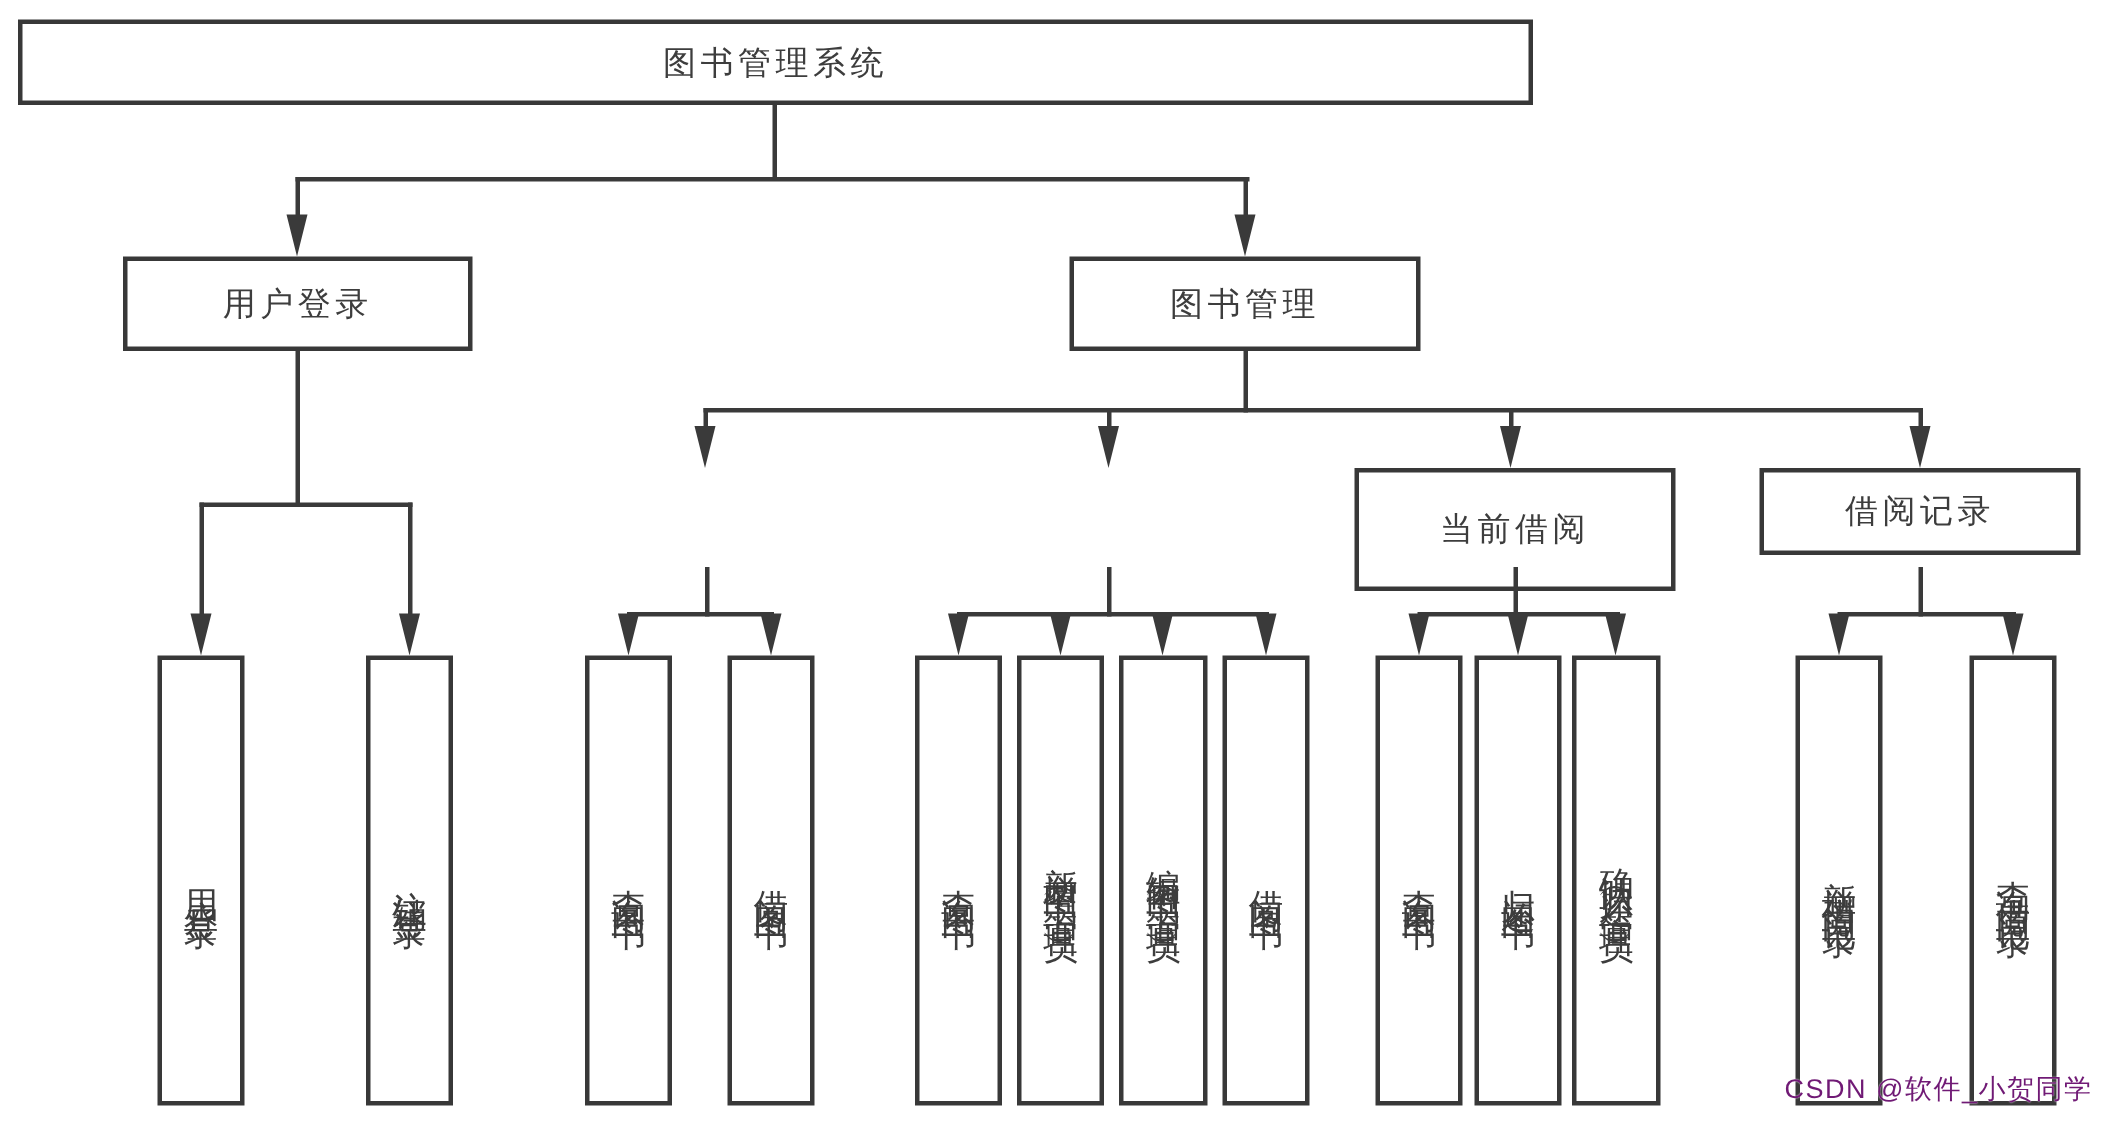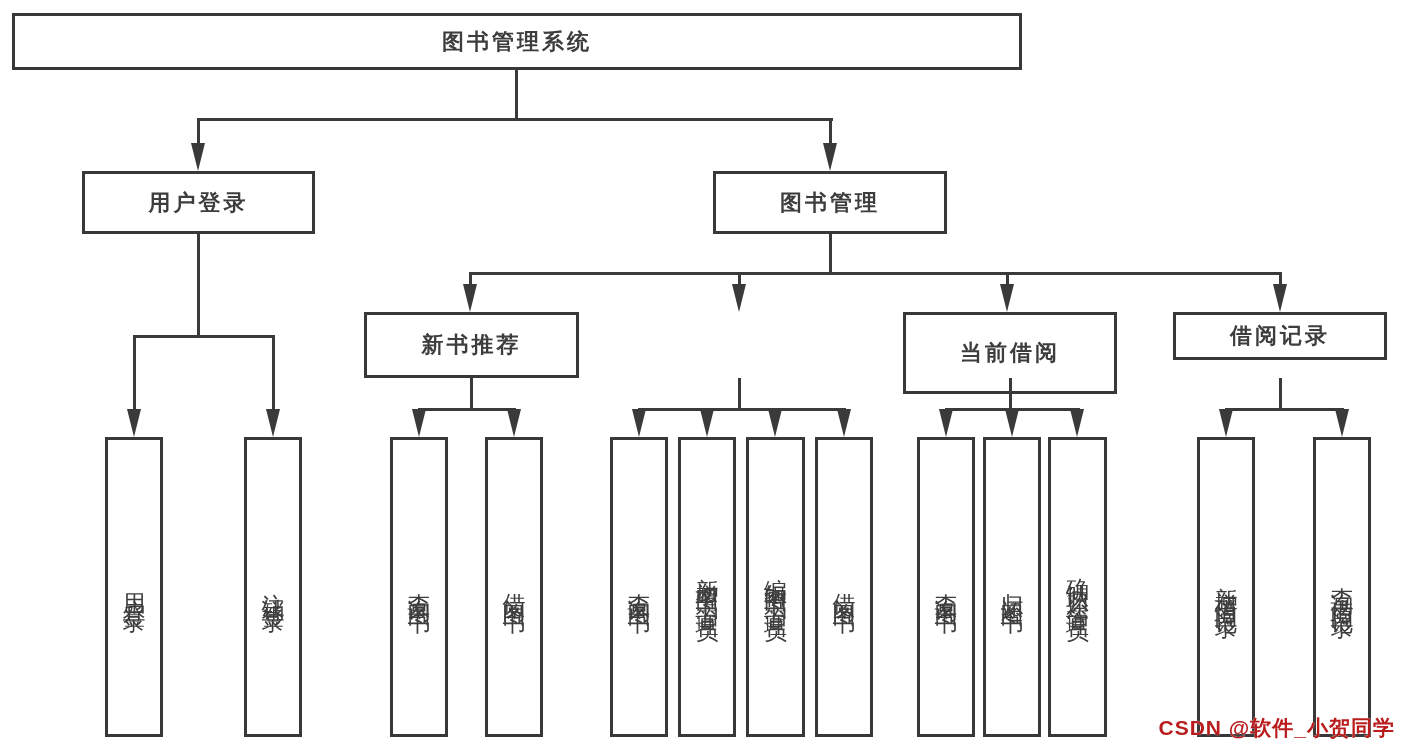--- a/index.html
+++ b/index.html
@@ -21,21 +21,20 @@
     display: flex;
     align-items: center;
     justify-content: center;
     color: #3d3d3d;
   }
   .hlabel {
     font-size: 22px;
     letter-spacing: 3px;
     white-space: nowrap;
     color: #3d3d3d;
-    font-weight: bold;
   }
   .vnode {
     position: absolute;
     box-sizing: border-box;
     border: 3px solid #383838;
     background: #ffffff;
     display: flex;
     align-items: center;
     justify-content: center;
     color: #3d3d3d;
@@ -59,26 +58,25 @@
     position: absolute;
     width: 0; height: 0;
     border-left: 7px solid transparent;
     border-right: 7px solid transparent;
     border-top: 28px solid #3a3a3a;
   }
   .watermark {
     position: absolute;
     top: 714px;
     right: 10px;
-    font-size: 21px;
+    font-size: 18px;
     letter-spacing: 1px;
-    color: #b91c1c;
+    color: #701a75;
     text-shadow: 0 0 1px #ffffff;
     white-space: nowrap;
-    font-weight: bold;
   }
 </style>
 </head>
 <body>
 
 <div id="stage">
 
   <div class="node" style="left:12px; top:13px; width:1010px; height:57px;">
     <span class="hlabel">图书管理系统</span>
   </div>
@@ -108,27 +106,24 @@
   <div class="hline" style="left:469px; top:272px; width:813px;"></div>
   <div class="vline" style="left:469px; top:272px; height:14px;"></div>
   <div class="arrow" style="left:463px; top:284px;"></div>
   <div class="vline" style="left:738px; top:272px; height:14px;"></div>
   <div class="arrow" style="left:732px; top:284px;"></div>
   <div class="vline" style="left:1006px; top:272px; height:14px;"></div>
   <div class="arrow" style="left:1000px; top:284px;"></div>
   <div class="vline" style="left:1279px; top:272px; height:14px;"></div>
   <div class="arrow" style="left:1273px; top:284px;"></div>
 
-  <div class="node" style="left:364px; top:312px; width:215px; height:66px;">
-    <span class="hlabel">新书推荐</span>
-  </div>
   <div class="node" style="left:903px; top:312px; width:214px; height:82px;">
     <span class="hlabel">当前借阅</span>
   </div>
-  <div class="node" style="left:1173px; top:312px; width:214px; height:48px;">
+  <div class="node" style="left:1173px; top:312px; width:214px; height:58px;">
     <span class="hlabel">借阅记录</span>
   </div>
 
   <div class="vline" style="left:470px; top:378px; height:33px;"></div>
   <div class="hline" style="left:418px; top:408px; width:98px;"></div>
   <div class="arrow" style="left:412px; top:409px;"></div>
   <div class="arrow" style="left:507px; top:409px;"></div>
 
   <div class="vline" style="left:738px; top:378px; height:33px;"></div>
   <div class="hline" style="left:638px; top:408px; width:208px;"></div>

